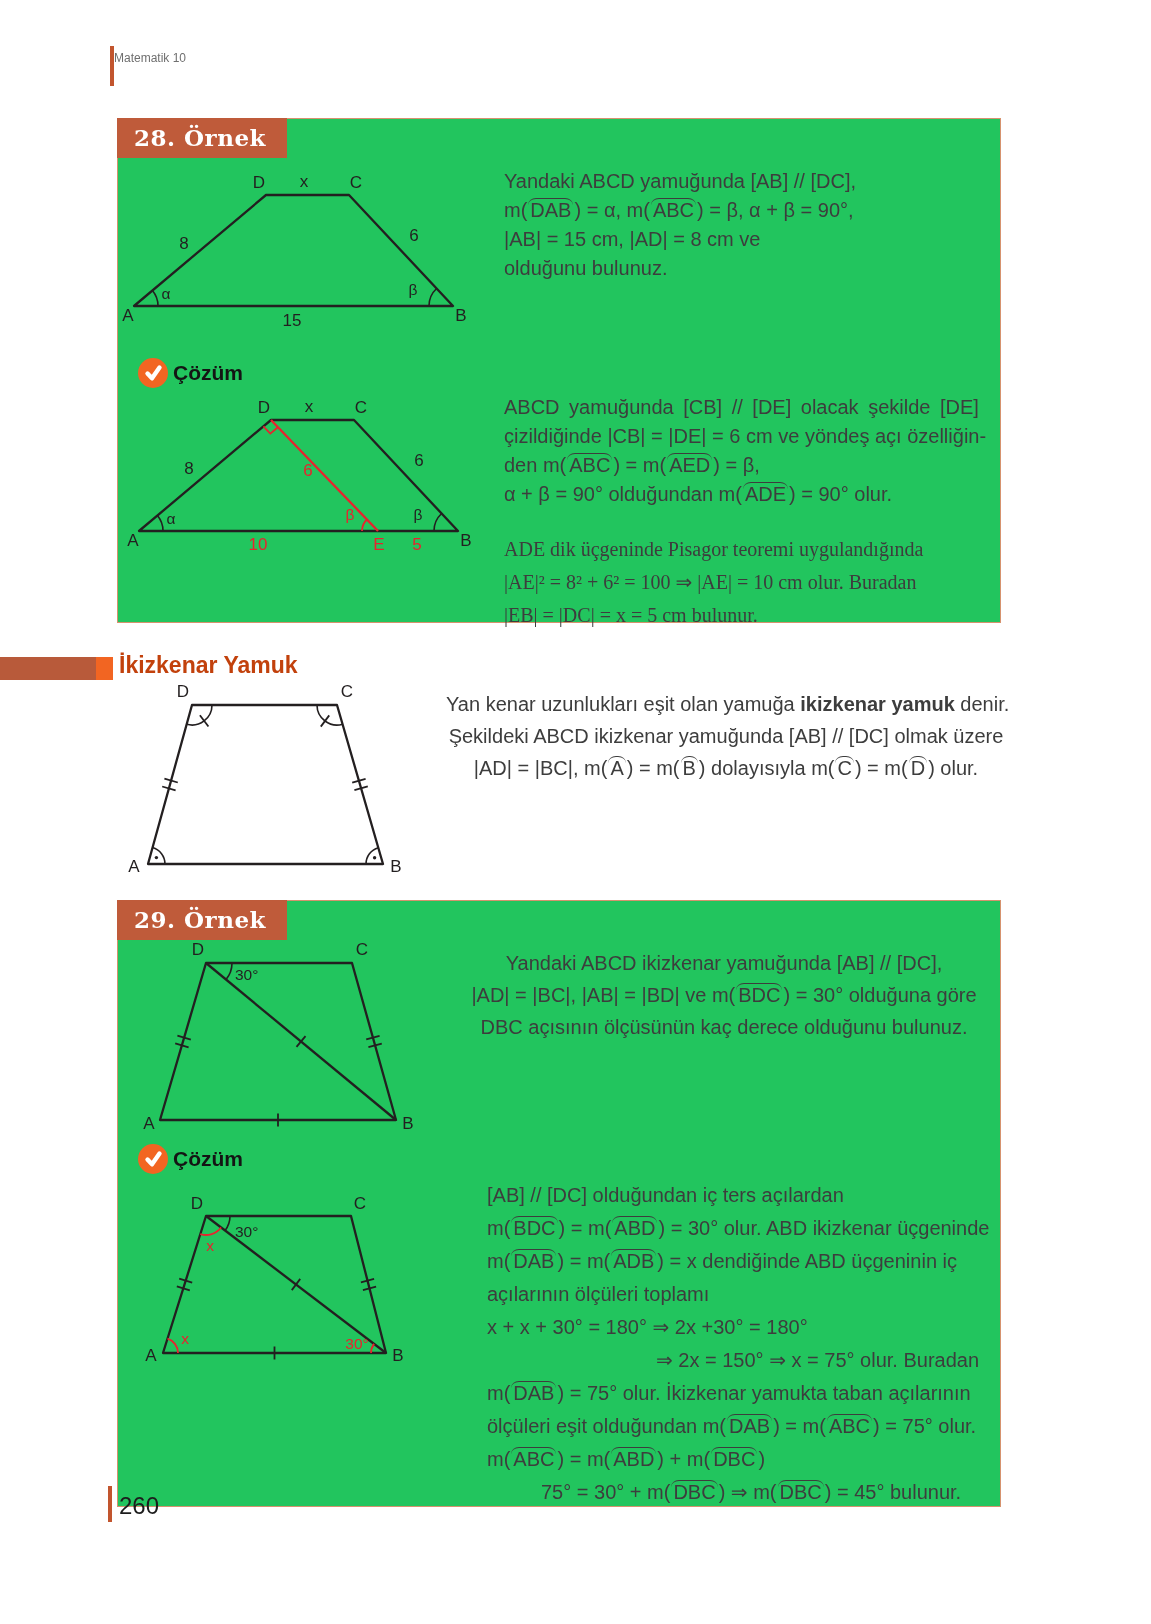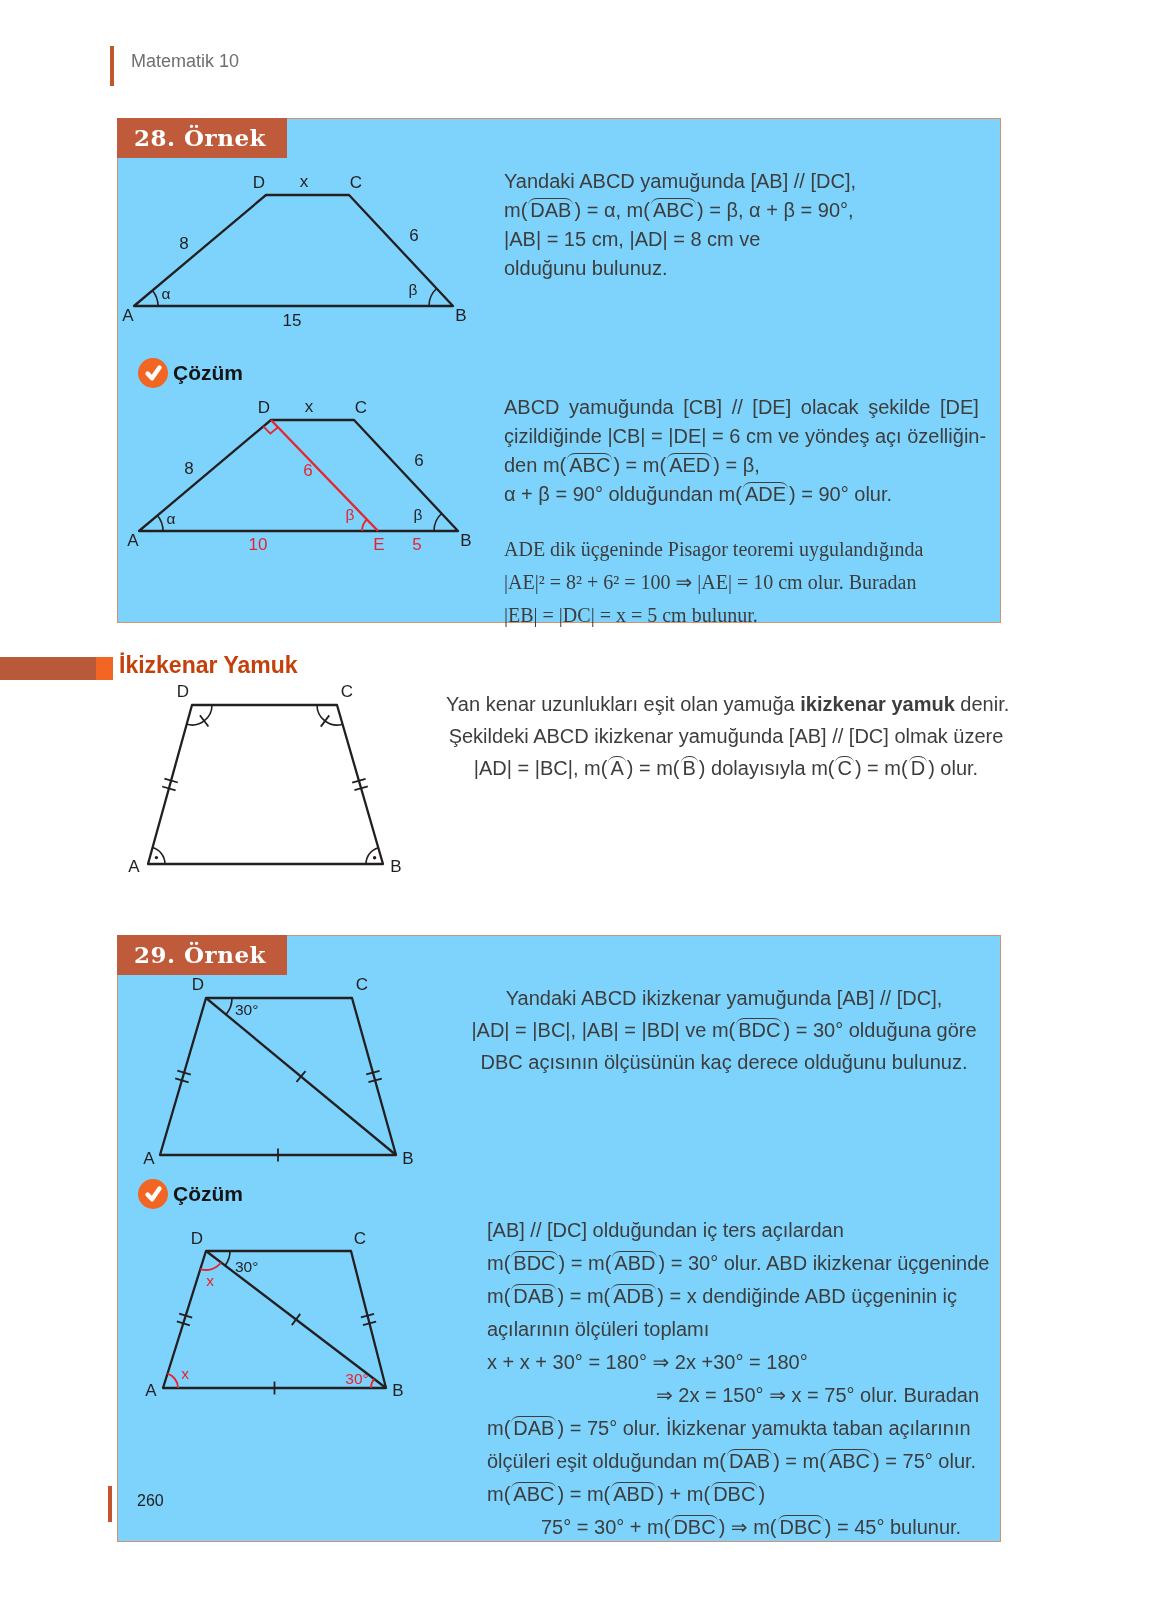--- a/index.html
+++ b/index.html
@@ -3,25 +3,25 @@
 <meta charset="utf-8">
 <style>
   html,body{margin:0;padding:0;}
   body{
     width:1151px;height:1624px;position:relative;background:#ffffff;
     font-family:"Liberation Sans", sans-serif;color:#3d3d3d;overflow:hidden;
   }
   .abs{position:absolute;}
   
   .hdr-bar{left:110px;top:46px;width:4px;height:40px;background:#c2552e;}
-  .hdr-text{left:131px;top:51px;font-size:18px;color:#6f6f6f;}
-  
-  .ex-box{border:1px solid #d6926e;background:#7dd3fc;box-sizing:border-box;}
+  .hdr-text{left:114px;top:51px;font-size:12px;color:#6f6f6f;}
+  
+  .ex-box{border:1px solid #d6926e;background:#22c55e;box-sizing:border-box;}
   .ex28{left:117px;top:118px;width:884px;height:505px;}
-  .ex29{left:117px;top:900px;width:884px;height:607px;margin-top:35px;}
+  .ex29{left:117px;top:900px;width:884px;height:607px;}
   .ex-title{
     position:absolute;left:-1px;top:-1px;width:170px;height:40px;line-height:40px;
     background:#bf5b3a;color:#fff;font-family:"DejaVu Serif", serif;font-weight:bold;
     font-size:23px;padding-left:17px;box-sizing:border-box;letter-spacing:0.5px;
   }
   .bodytext{font-size:20px;line-height:29px;}
   .bodytext .line{white-space:nowrap;}
   .lh32{line-height:32px;text-align:center;}
   .lh33{line-height:33px;}
   .b{font-weight:bold;}
@@ -46,21 +46,21 @@
   svg text{font-size:17px;fill:#231f20;font-family:"Liberation Sans", sans-serif;}
   svg text.small{font-size:15.5px;}
   svg text.red{fill:#e8232e;}
   .stk{fill:none;stroke:#231f20;stroke-width:2.3px;stroke-linejoin:round;}
   .arc{fill:none;stroke:#231f20;stroke-width:1.6px;}
   .rstk{fill:none;stroke:#e8232e;stroke-width:2.3px;}
   .rarc{fill:none;stroke:#e8232e;stroke-width:1.8px;}
   .tick{stroke:#231f20;stroke-width:1.8px;}
   
   .ft-bar{left:108px;top:1486px;width:4px;height:36px;background:#c2552e;}
-  .ft-num{left:119px;top:1492px;font-size:16px;color:#1c1c1c;margin-left:18px;}
+  .ft-num{left:119px;top:1492px;font-size:24px;color:#1c1c1c;}
 </style>
 </head>
 <body>
 
 <div class="abs hdr-bar"></div>
 <div class="abs hdr-text">Matematik 10</div>
 
 <div class="abs ex-box ex28">
   <div class="ex-title">28. Örnek</div>
 

